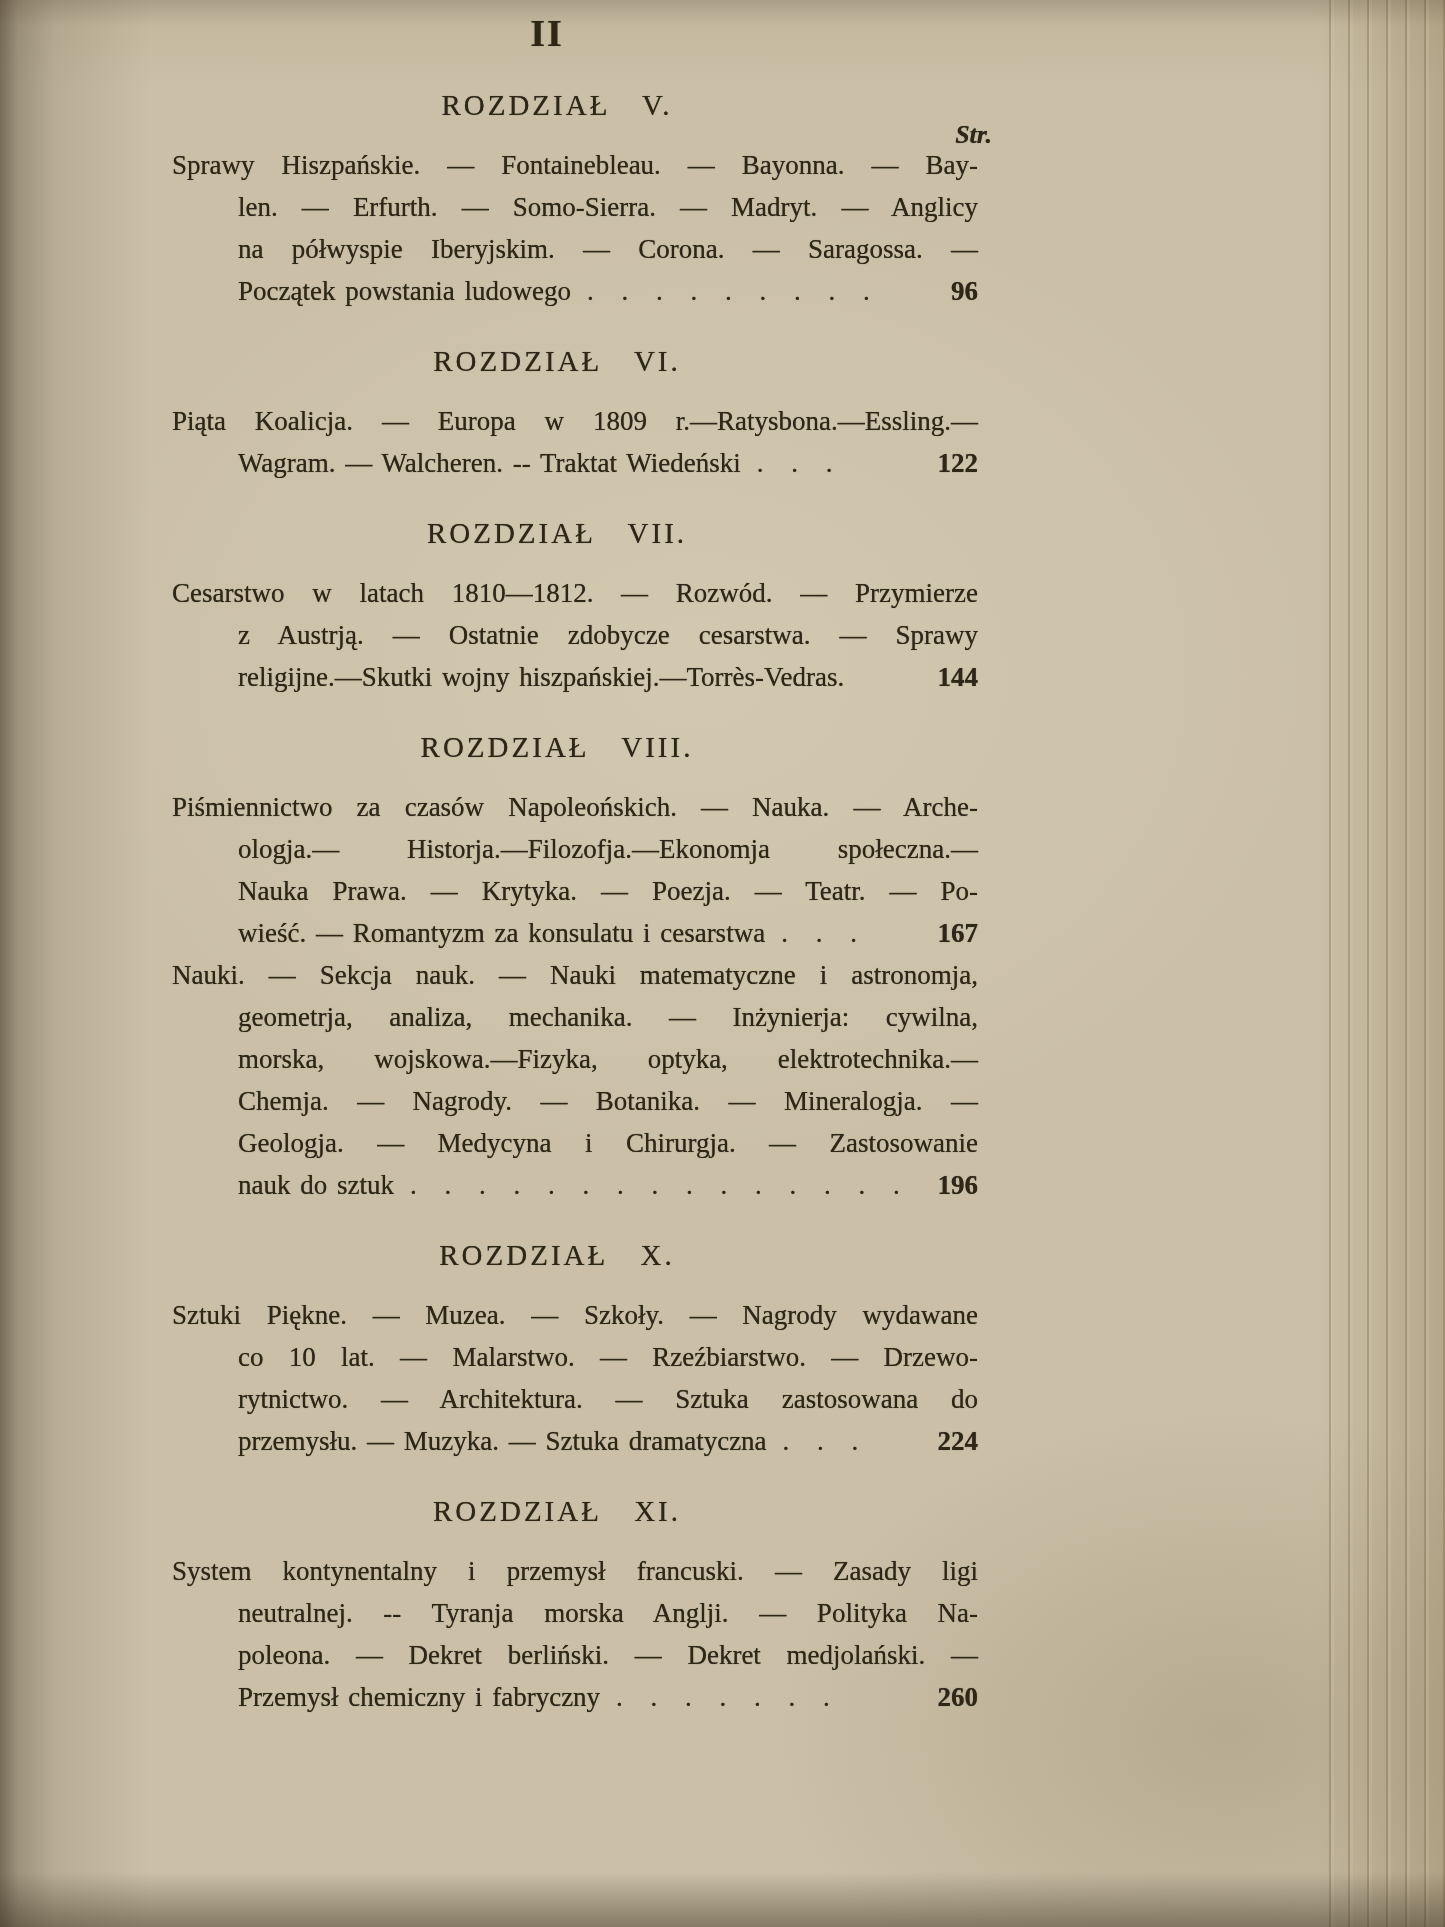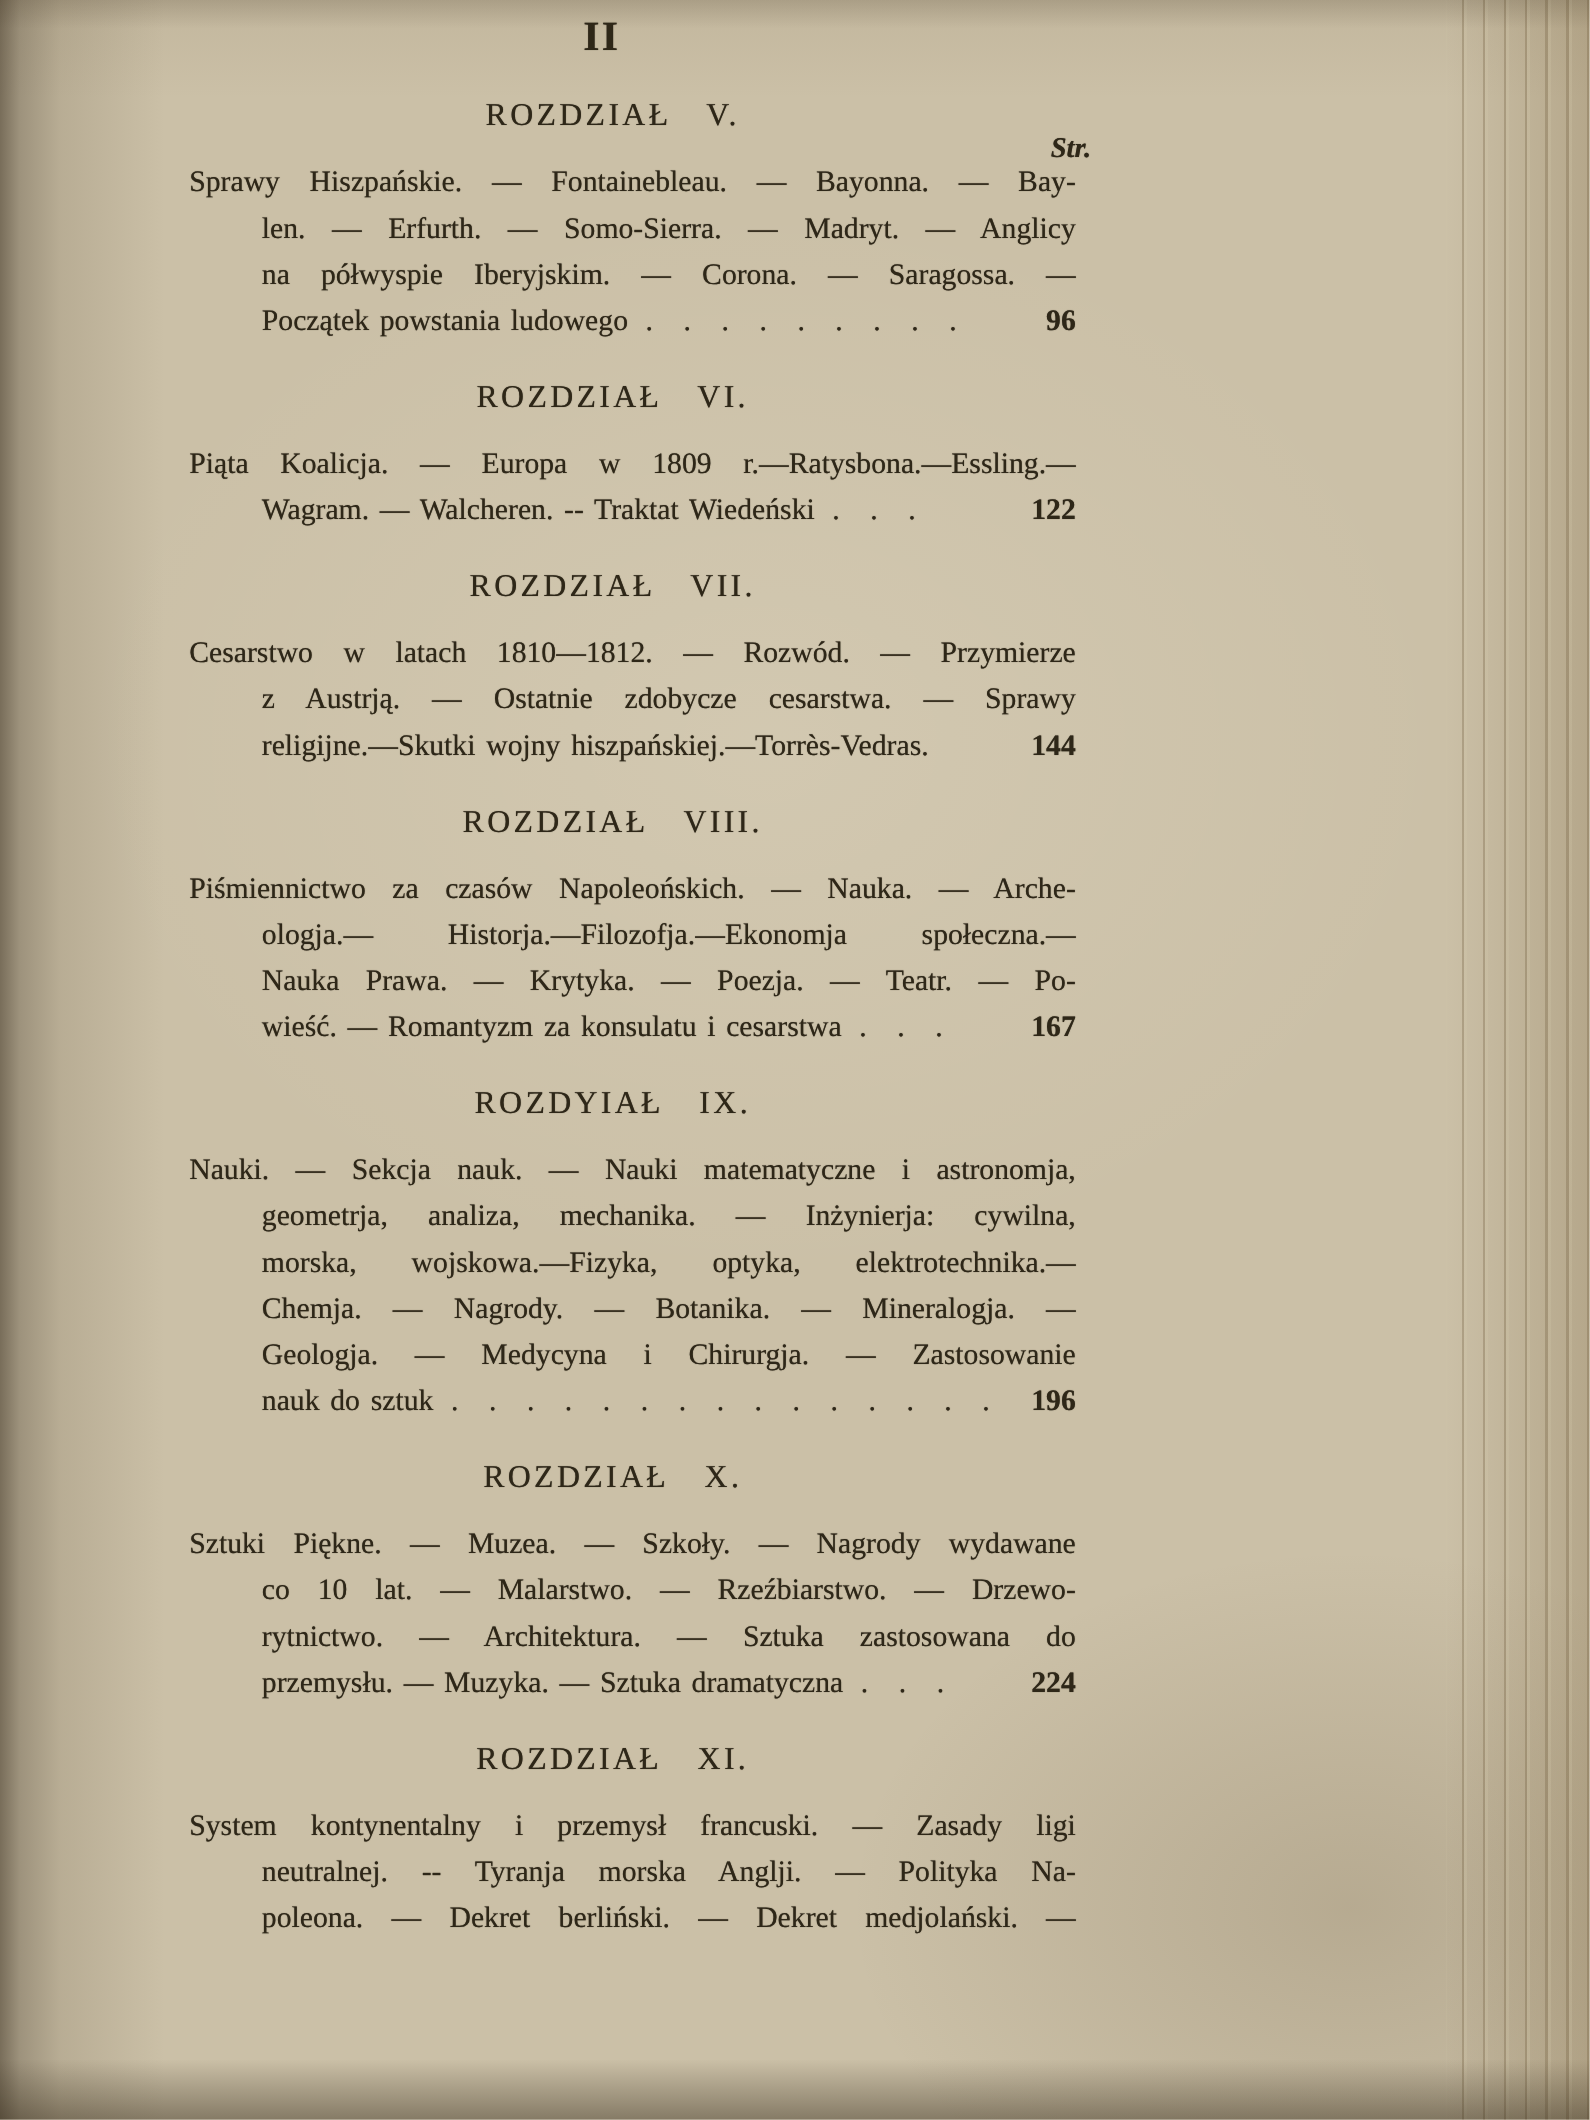--- a/index.html
+++ b/index.html
@@ -156,21 +156,20 @@
           <div class="line"><span class="line-text">Piśmiennictwo za czasów Napoleońskich. — Nauka. — Arche-</span></div>
           <div class="line indent"><span class="line-text">ologja.— Historja.—Filozofja.—Ekonomja społeczna.—</span></div>
           <div class="line indent"><span class="line-text">Nauka Prawa. — Krytyka. — Poezja. — Teatr. — Po-</span></div>
           <div class="line indent last">
             <span class="line-text">wieść. — Romantyzm za konsulatu i cesarstwa</span>
             <span class="leader">. . .</span>
             <span class="page-num">167</span>
           </div>
         </section>
         <section class="chapter">
-          <h2 class="chapter-title">ROZDYIAŁ IX.</h2>
           <div class="line"><span class="line-text">Nauki. — Sekcja nauk. — Nauki matematyczne i astronomja,</span></div>
           <div class="line indent"><span class="line-text">geometrja, analiza, mechanika. — Inżynierja: cywilna,</span></div>
           <div class="line indent"><span class="line-text">morska, wojskowa.—Fizyka, optyka, elektrotechnika.—</span></div>
           <div class="line indent"><span class="line-text">Chemja. — Nagrody. — Botanika. — Mineralogja. —</span></div>
           <div class="line indent"><span class="line-text">Geologja. — Medycyna i Chirurgja. — Zastosowanie</span></div>
           <div class="line indent last">
             <span class="line-text">nauk do sztuk</span>
             <span class="leader">. . . . . . . . . . . . . . . .</span>
             <span class="page-num">196</span>
           </div>
@@ -184,20 +183,25 @@
             <span class="line-text">przemysłu. — Muzyka. — Sztuka dramatyczna</span>
             <span class="leader">. . .</span>
             <span class="page-num">224</span>
           </div>
         </section>
         <section class="chapter">
           <h2 class="chapter-title">ROZDZIAŁ XI.</h2>
           <div class="line"><span class="line-text">System kontynentalny i przemysł francuski. — Zasady ligi</span></div>
           <div class="line indent"><span class="line-text">neutralnej. -- Tyranja morska Anglji. — Polityka Na-</span></div>
           <div class="line indent"><span class="line-text">poleona. — Dekret berliński. — Dekret medjolański. —</span></div>
+          <div class="line indent last">
+            <span class="line-text">Przemysł chemiczny i fabryczny</span>
+            <span class="leader">. . . . . . .</span>
+            <span class="page-num">260</span>
+          </div>
         </section>
       </div>
   </div>
   <div class="edge-left"></div>
   <div class="edge-right"></div>
   <div class="edge-top"></div>
   <div class="edge-bottom"></div>
 </div>
 
 </body></html>

